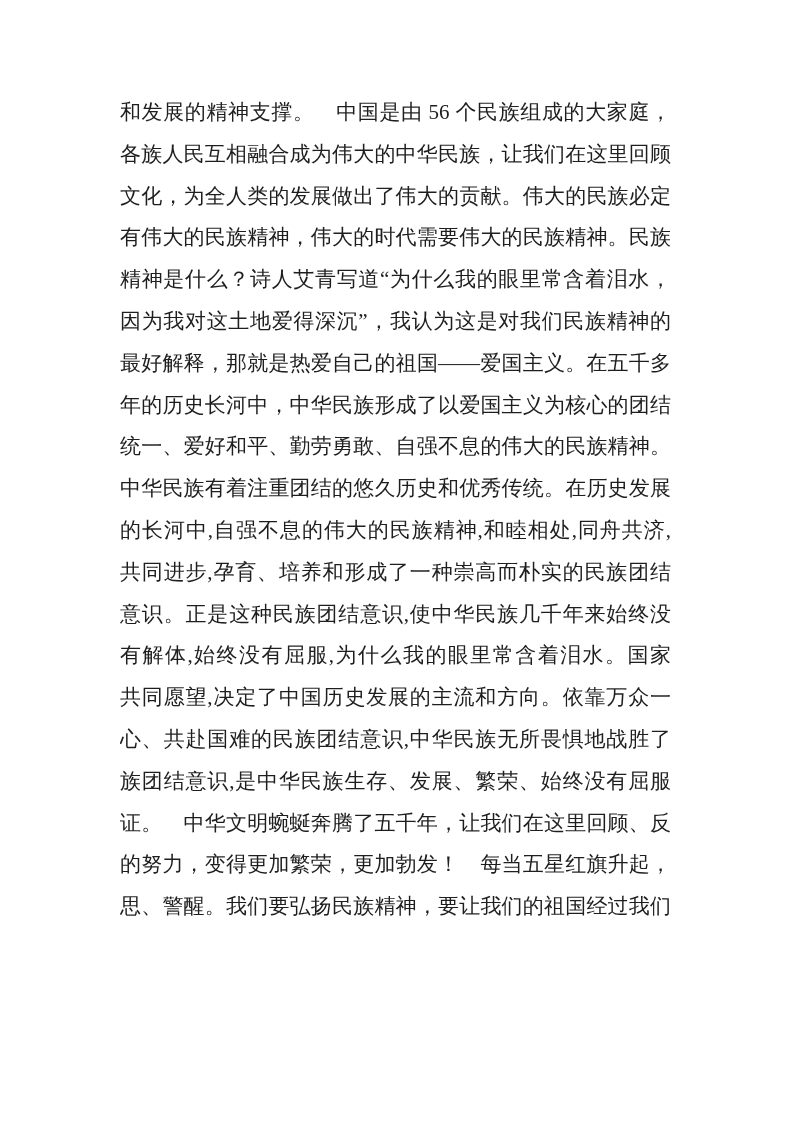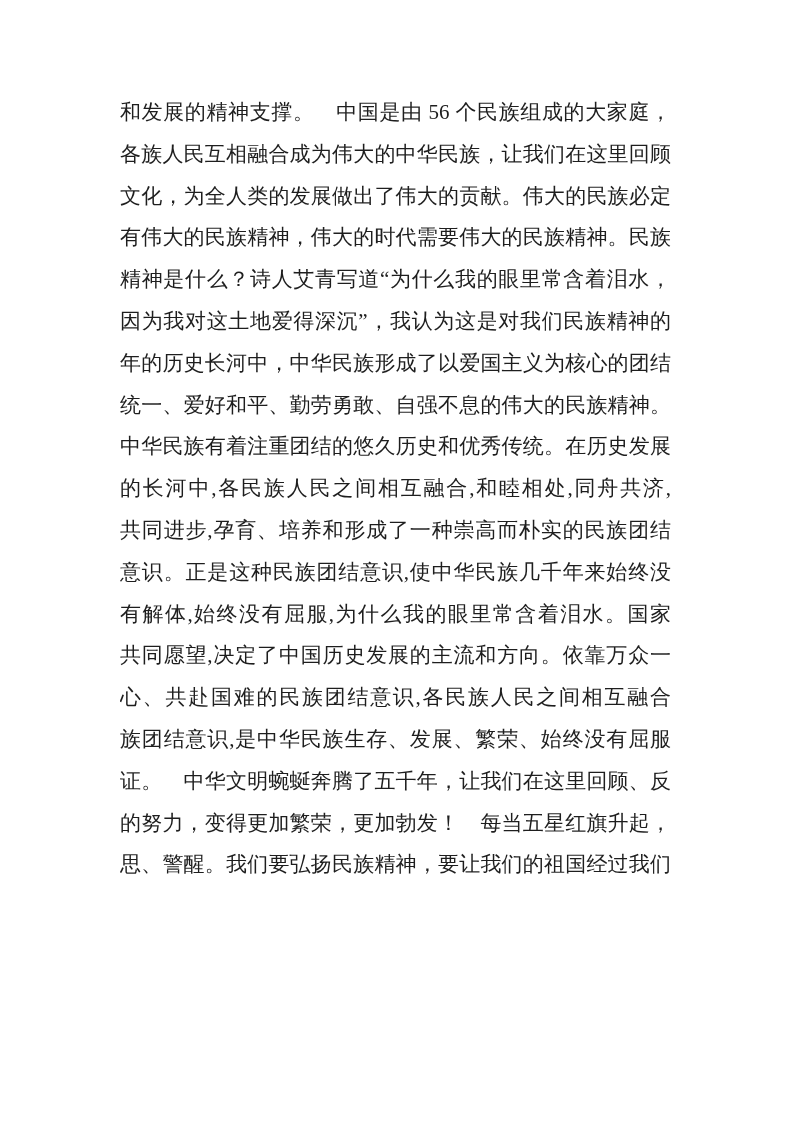--- a/index.html
+++ b/index.html
@@ -38,27 +38,28 @@
 <body>
 
 <div class="page">
   <div class="text-block">
     <div class="ln">和发展的精神支撑。　中国是由 56 个民族组成的大家庭，</div>
     <div class="ln">各族人民互相融合成为伟大的中华民族，让我们在这里回顾</div>
     <div class="ln">文化，为全人类的发展做出了伟大的贡献。伟大的民族必定</div>
     <div class="ln">有伟大的民族精神，伟大的时代需要伟大的民族精神。民族</div>
     <div class="ln">精神是什么？诗人艾青写道“为什么我的眼里常含着泪水，</div>
     <div class="ln">因为我对这土地爱得深沉”，我认为这是对我们民族精神的</div>
+    <div class="ln">最好解释，那就是热爱自己的祖国——爱国主义。在五千多</div>
     <div class="ln">年的历史长河中，中华民族形成了以爱国主义为核心的团结</div>
     <div class="ln">统一、爱好和平、勤劳勇敢、自强不息的伟大的民族精神。</div>
     <div class="ln">中华民族有着注重团结的悠久历史和优秀传统。在历史发展</div>
-    <div class="ln">的长河中,各民族人民之间相互融合,和睦相处,同舟共济,</div>
+    <div class="ln">的长河中,自强不息的伟大的民族精神,和睦相处,同舟共济,</div>
     <div class="ln">共同进步,孕育、培养和形成了一种崇高而朴实的民族团结</div>
     <div class="ln">意识。正是这种民族团结意识,使中华民族几千年来始终没</div>
     <div class="ln">有解体,始终没有屈服,为什么我的眼里常含着泪水。国家</div>
     <div class="ln">共同愿望,决定了中国历史发展的主流和方向。依靠万众一</div>
-    <div class="ln">心、共赴国难的民族团结意识,各民族人民之间相互融合</div>
+    <div class="ln">心、共赴国难的民族团结意识,中华民族无所畏惧地战胜了</div>
     <div class="ln">族团结意识,是中华民族生存、发展、繁荣、始终没有屈服</div>
     <div class="ln">证。　中华文明蜿蜒奔腾了五千年，让我们在这里回顾、反</div>
     <div class="ln">的努力，变得更加繁荣，更加勃发！　每当五星红旗升起，</div>
     <div class="ln">思、警醒。我们要弘扬民族精神，要让我们的祖国经过我们</div>
   </div>
 </div>
 
 </body></html>

